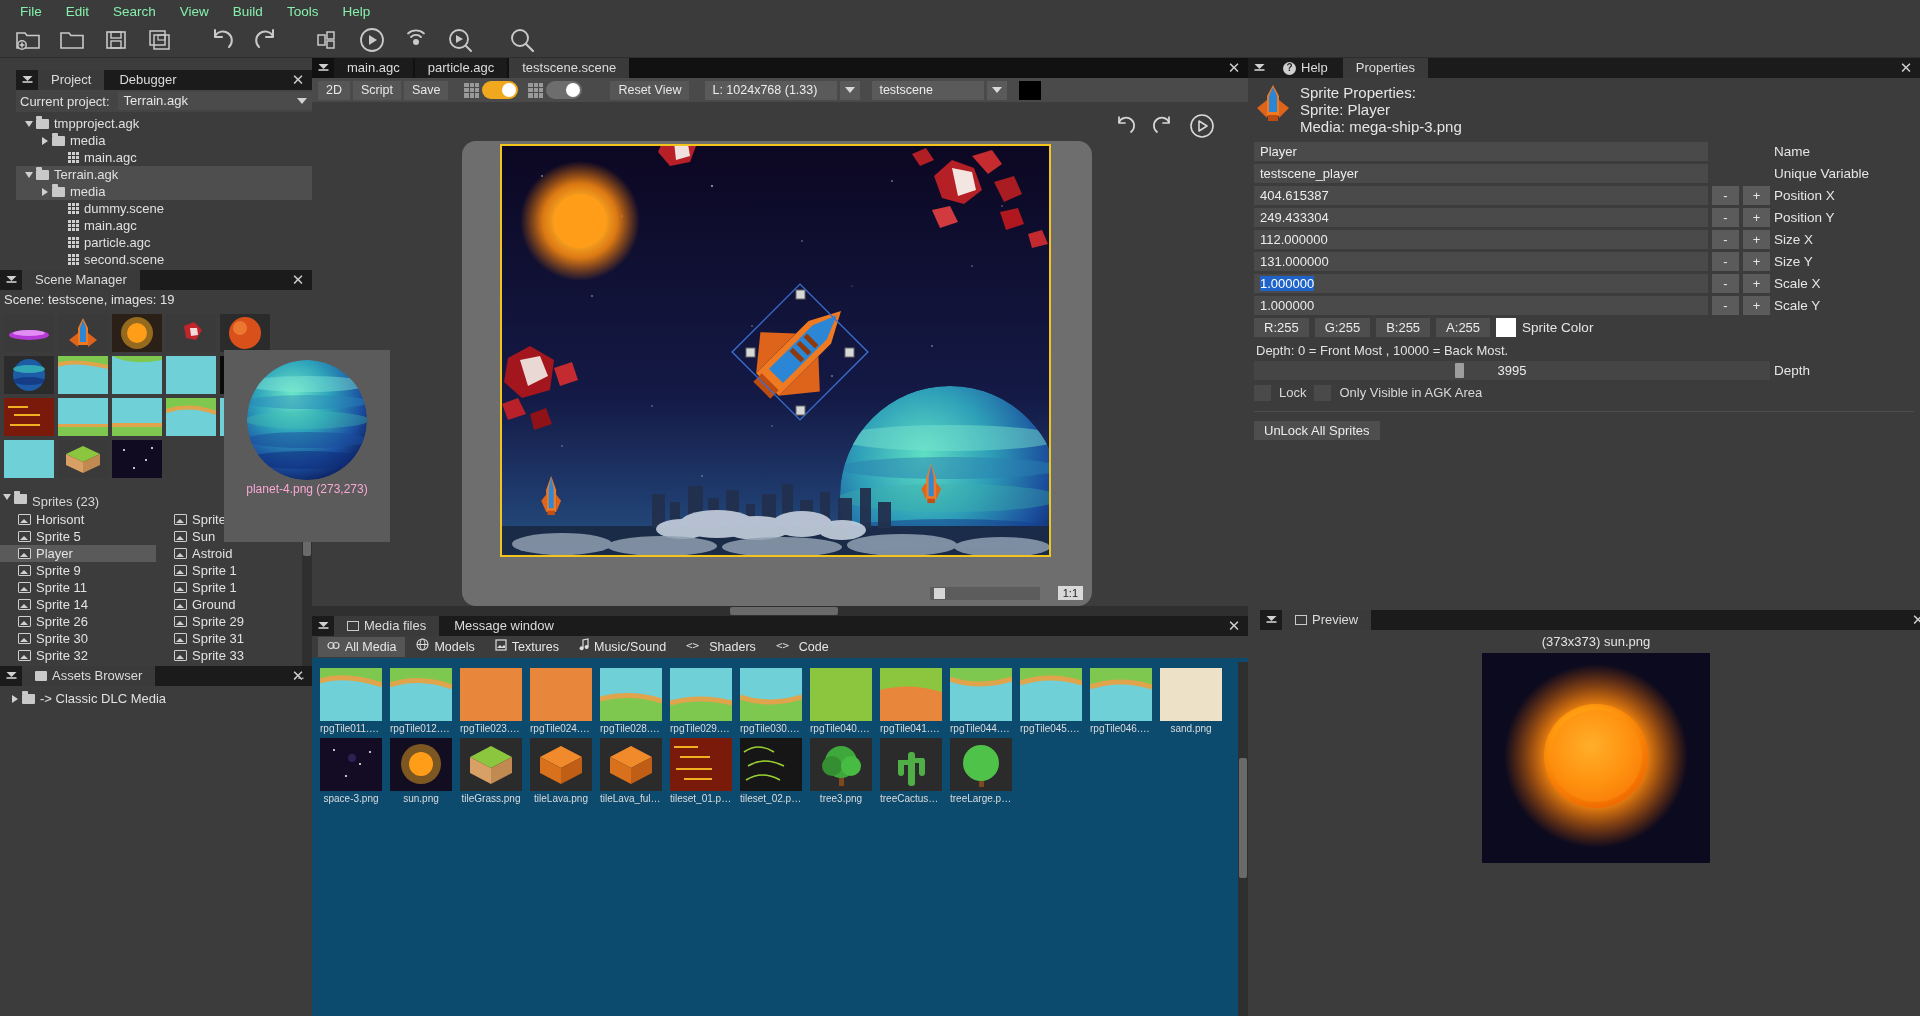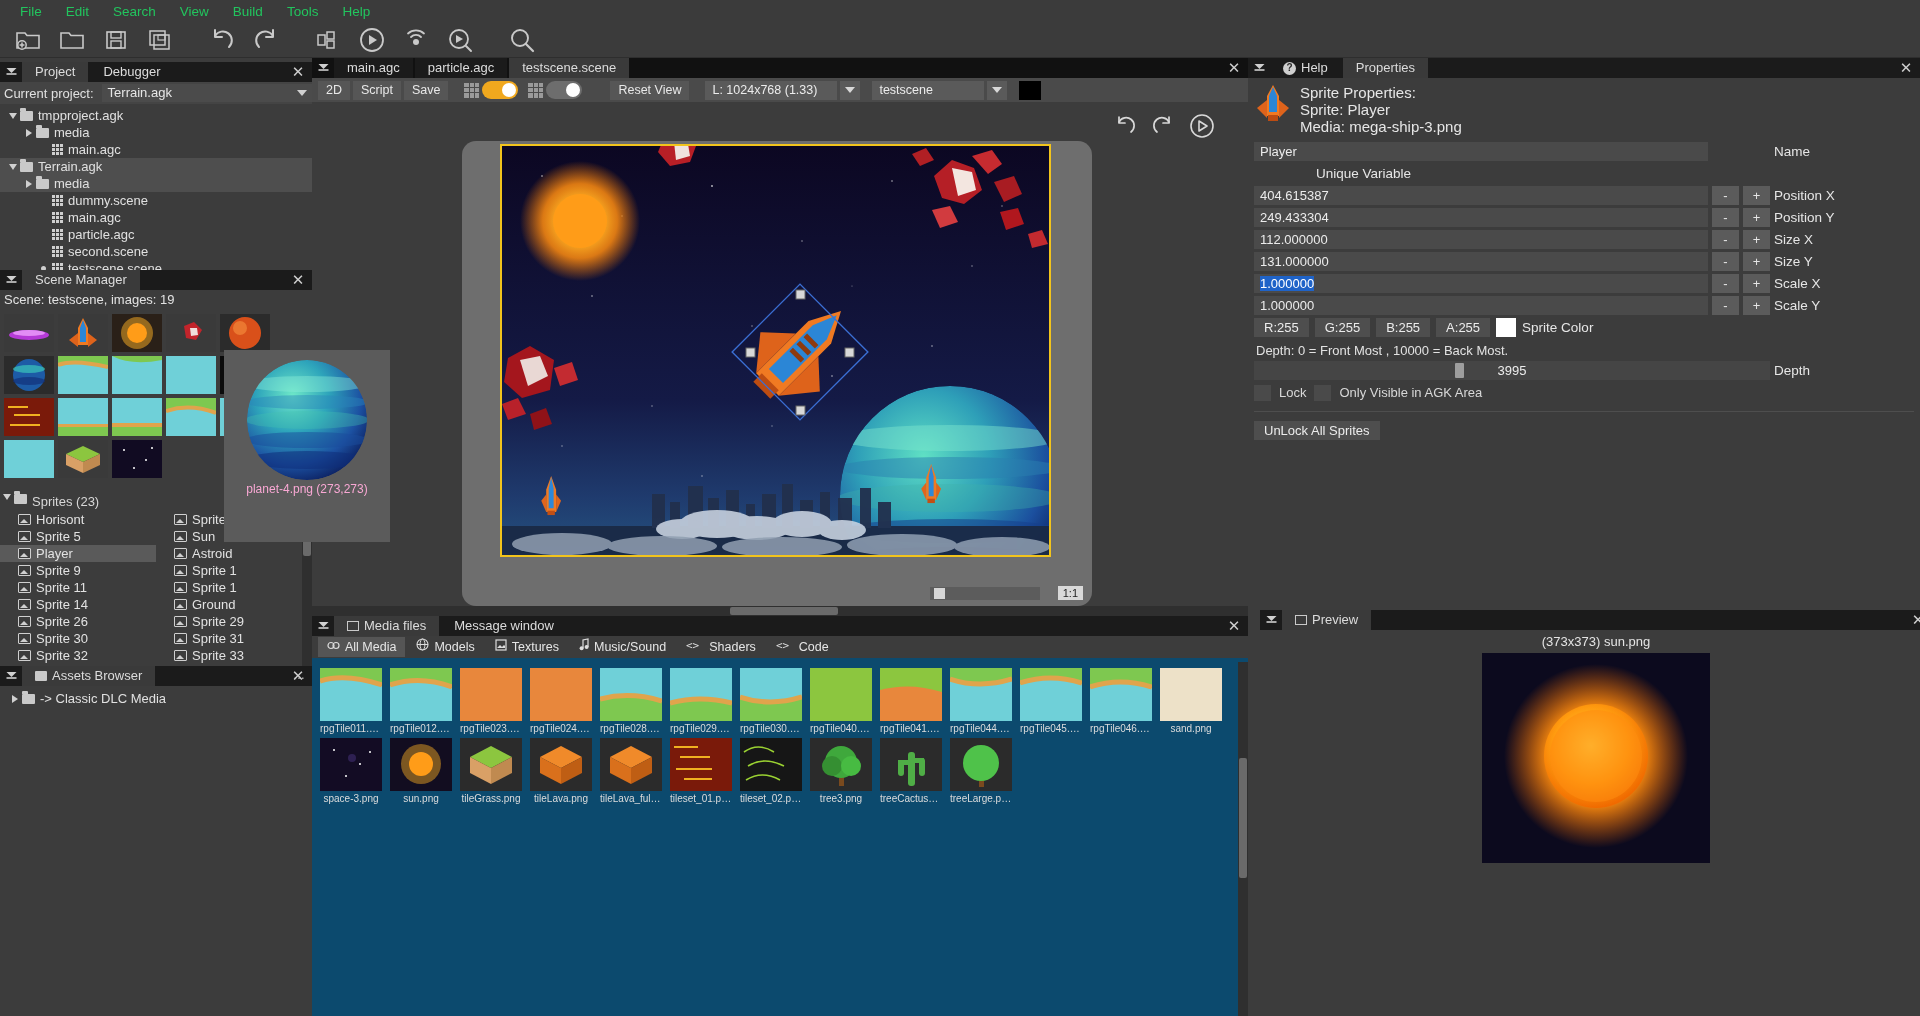--- a/index.html
+++ b/index.html
@@ -6,38 +6,38 @@
   html,body{ background:#3c3c3c; }
   body{
     width:1920px; height:1016px; position:relative; overflow:hidden;
     font-family:"Liberation Sans", sans-serif; font-size:13px; color:#d8d8d8;
     -webkit-font-smoothing:antialiased;
   }
   .abs{ position:absolute; }
 
   
   #menubar{ left:0; top:0; width:1920px; height:22px; background:#3b3b3b; display:flex; align-items:center; padding-left:8px; }
-  #menubar .mi{ padding:3px 12px; font-size:13.5px; color:#22c55e; cursor:default; }
+  #menubar .mi{ padding:3px 12px; font-size:13.5px; color:#86efac; cursor:default; }
 
   
   #toolbar{ left:0; top:22px; width:1920px; height:36px; background:#3b3b3b; display:flex; align-items:center; gap:4px; padding-left:8px; border-bottom:1px solid #2e2e2e;}
   .tbtn{ width:40px; height:34px; display:flex; align-items:center; justify-content:center; cursor:pointer; }
   .tbtn svg{ display:block; }
   .tsep{ width:14px; }
 
   
   .panelhdr{ height:20px; background:#1b1b1b; display:flex; align-items:center; position:relative; }
   .phandle{ width:22px; height:20px; display:flex; align-items:center; justify-content:center; }
   .ptab{ height:20px; line-height:20px; padding:0 13px; font-size:13px; color:#dcdcdc; background:#3a3a3a; margin-right:2px; cursor:pointer; display:flex; align-items:center; gap:5px;}
   .ptab.inactive{ background:#1b1b1b; }
   .pclose{ position:absolute; right:4px; top:0; width:20px; height:20px; display:flex; align-items:center; justify-content:center; cursor:pointer; color:#cfcfcf; font-size:15px; }
 
   
   #leftcol{ left:0; top:58px; width:312px; height:958px; background:#3c3c3c; }
-  #projPanel{ left:0; top:4px; width:312px; height:212px; }
+  #projPanel{ left:0; top:12px; width:312px; height:212px;padding-left:16px; }
   #curproj{ height:22px; background:#444; display:flex; align-items:center; padding-left:4px; font-size:13px; }
   #curproj .lbl{ color:#e0e0e0; margin-right:8px;}
   #curproj .val{ flex:1; background:#4b4b4b; height:18px; line-height:18px; padding:0 6px; color:#e6e6e6; }
   #curproj .dd{ width:20px; height:18px; display:flex; align-items:center; justify-content:center; background:#4b4b4b; }
 
   .tree{ background:#3c3c3c; padding-top:3px; }
   .trow{ height:17px; display:flex; align-items:center; font-size:13px; color:#e0e0e0; white-space:nowrap; cursor:default;}
   .trow.sel{ background:#4e4e4e; }
   .tw{ width:14px; display:flex; align-items:center; justify-content:center; }
   .arrow{ width:0;height:0; }
@@ -888,20 +888,21 @@
       </div>
     </div>
 
     <div id="propFields">
         <div class="prow">
           <div class="pfield">Player</div>
           <div style="width:58px"></div>
           <div class="plabel">Name</div>
         </div>
         <div class="prow">
+          <div class="pfield">testscene_player</div>
           <div style="width:58px"></div>
           <div class="plabel">Unique Variable</div>
         </div>
         <div class="prow">
           <div class="pfield">404.615387</div>
           <div class="pbtn">-</div>
           <div class="pbtn">+</div>
           <div class="plabel">Position X</div>
         </div>
         <div class="prow">

